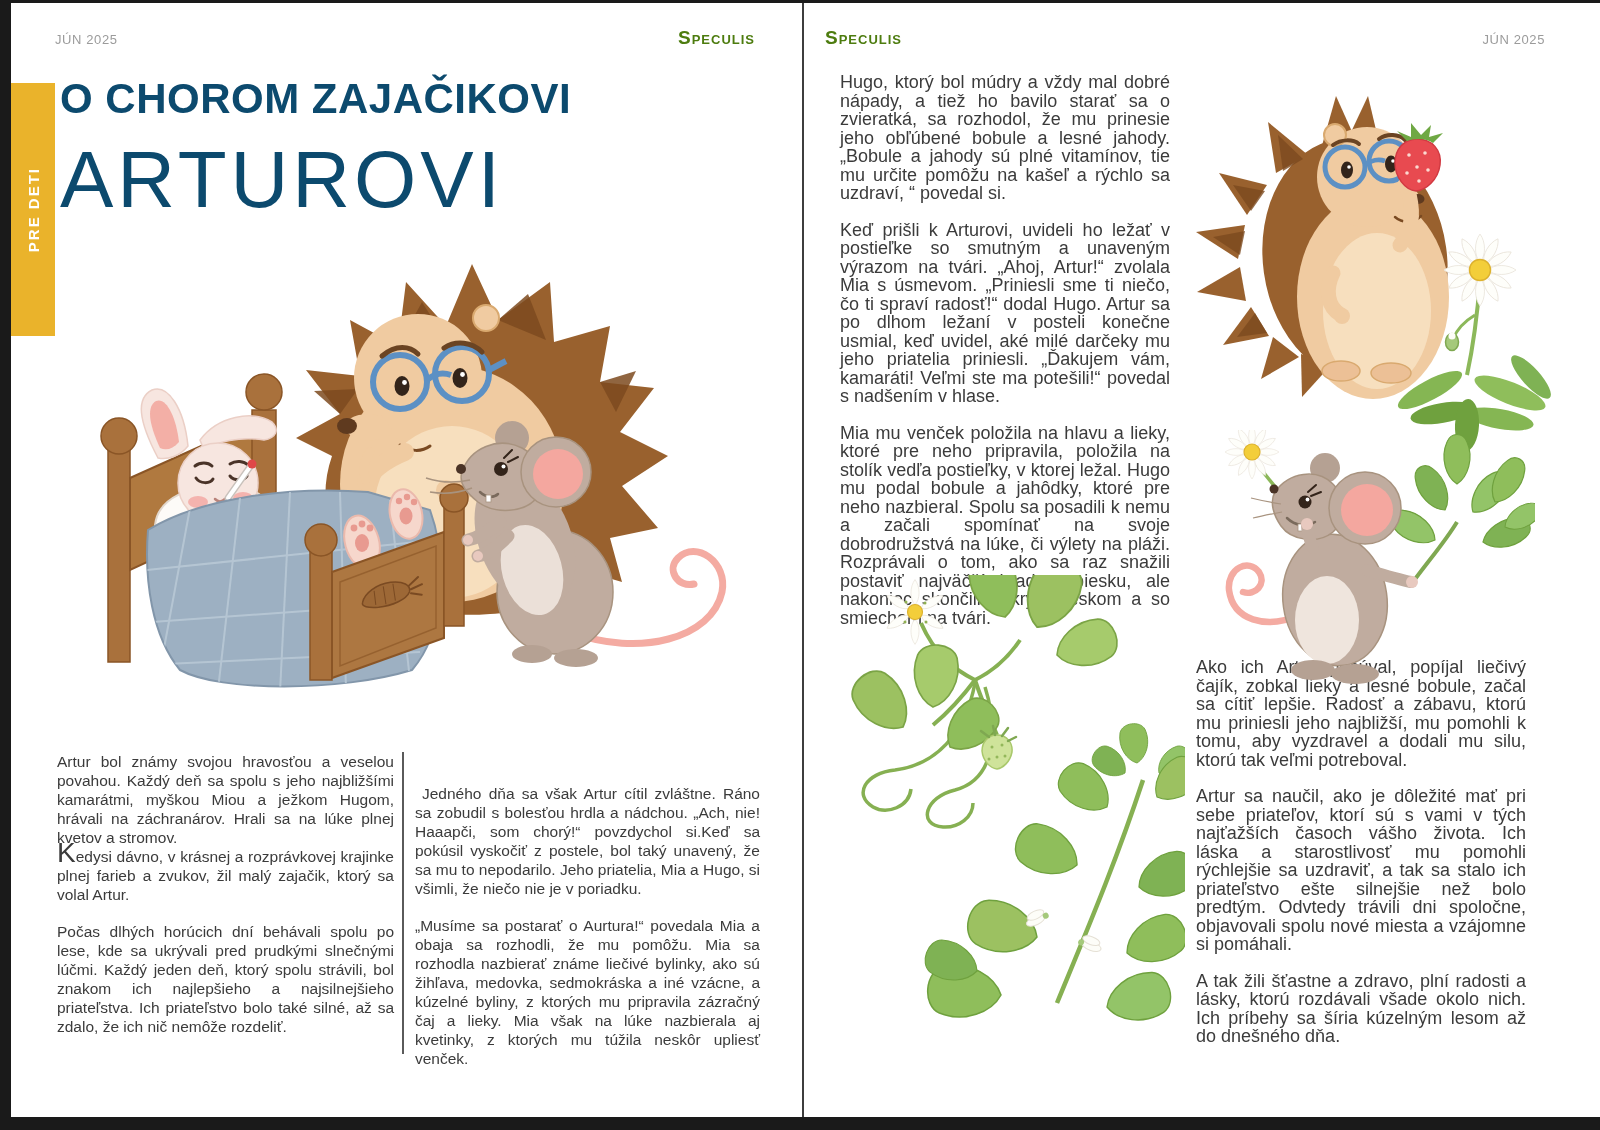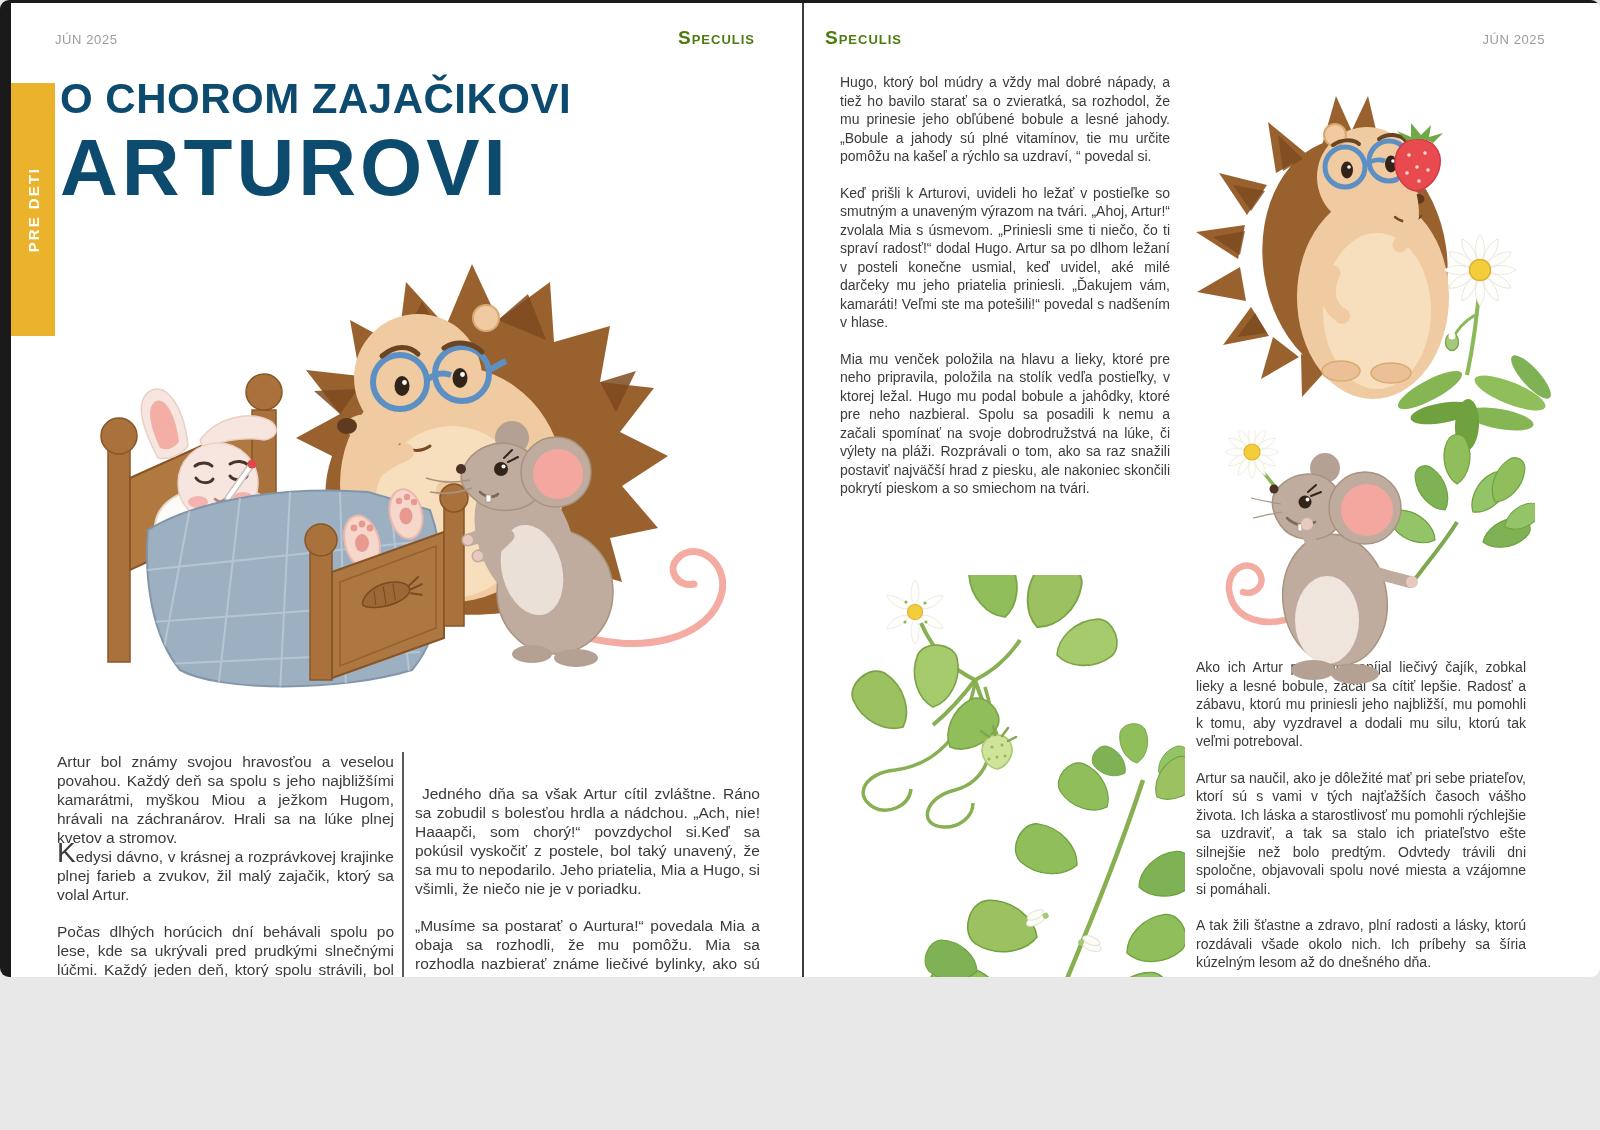--- a/index.html
+++ b/index.html
@@ -1,33 +1,33 @@
 <!DOCTYPE html>
 <html lang="sk"><head>
 <meta charset="utf-8">
 <style>
   html,body{margin:0;padding:0;background:#e8e8e8;}
-  .stage{position:relative;width:1600px;height:977px;background:#ffffff;overflow:hidden;
-         font-family:"Liberation Sans","DejaVu Sans",sans-serif;border-radius:9px;}
+  .stage{position:relative;width:1600px;height:1130px;background:#ffffff;overflow:hidden;
+         font-family:"Liberation Sans","DejaVu Sans",sans-serif;}
   .frame{position:absolute;background:#1a1a1a;}
   .page-divider{position:absolute;left:802px;top:3px;width:2px;height:1114px;background:#3d3d3d;}
   .hdr-date{position:absolute;font-size:13px;letter-spacing:.6px;color:#9b9b9b;}
   .hdr-brand{position:absolute;font-variant:small-caps;font-weight:600;font-size:19px;
              letter-spacing:1px;color:#4d7c0f;}
   .tab{position:absolute;left:11px;top:83px;width:44px;height:253px;background:#EAB32B;
        display:flex;align-items:center;justify-content:center;}
   .tab span{writing-mode:vertical-rl;transform:rotate(180deg);color:#ffffff;font-weight:700;
             font-size:15px;letter-spacing:2px;}
   .title{position:absolute;left:60px;top:78px;width:720px;text-align:left;color:#0c4a6e;line-height:1;}
   .title .l1{font-size:42px;font-weight:700;letter-spacing:.5px;}
-  .title .l2{font-size:80px;font-weight:700;letter-spacing:4px;margin-top:8px;}
+  .title .l2{font-size:80px;font-weight:400;letter-spacing:4px;margin-top:20px;}
   .col{position:absolute;font-size:15.5px;line-height:19px;color:#3b3b3b;text-align:justify;}
   .col p{margin:0;}
   .col p+p.gap{margin-top:18px;}
-  .rp .col{line-height:18.5px;font-size:14px;}
+  .rp .col{line-height:18.5px;font-size:18px;}
   .dropcap{font-size:28px;line-height:0;font-weight:400;}
   .col-divider{position:absolute;left:402px;top:752px;width:2px;height:302px;background:#5a5a5a;}
   svg{position:absolute;display:block;}
   .indent{text-indent:7px;}
 </style>
 </head>
 <body>
 
 <div class="stage">
 

